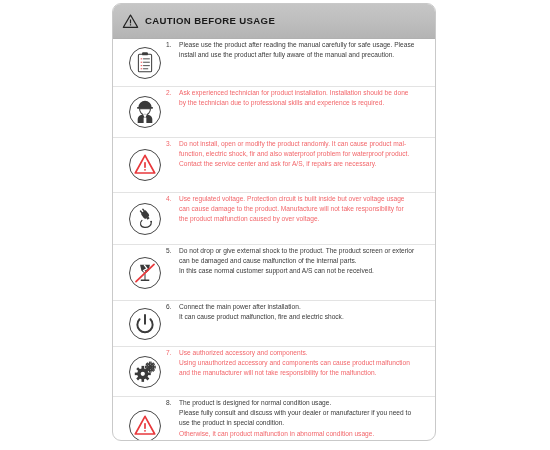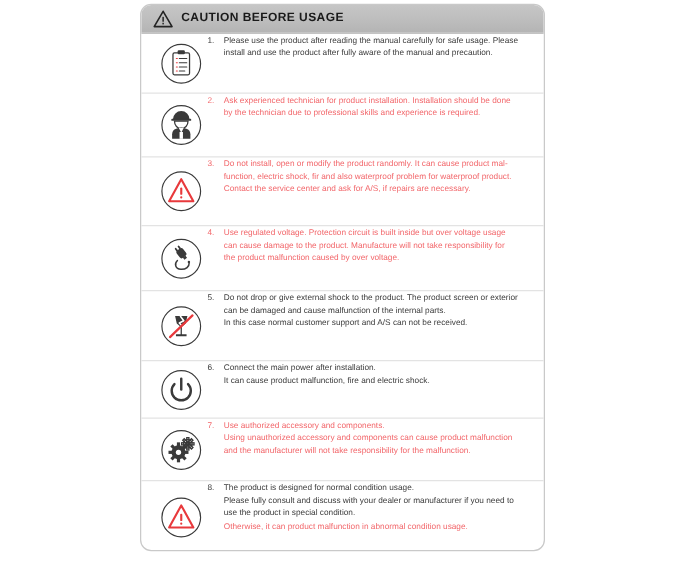--- a/index.html
+++ b/index.html
@@ -19,21 +19,21 @@
     width: 324px;
     height: 438px;
     background: #ffffff;
     border: 1px solid #c9c9c9;
     border-radius: 9px;
     box-sizing: border-box;
     overflow: hidden;
   }
 
   #panel-header {
-    height: 23px;
+    height: 35px;
     background: linear-gradient(to bottom, #c6c6c6 0%, #bdbdbd 55%, #b4b4b4 100%);
     border-bottom: 1px solid #b0b0b0;
     display: flex;
     align-items: center;
     padding-left: 9px;
     box-sizing: border-box;
     text-align: center;
   }
 
   #panel-header .hdr-icon {

